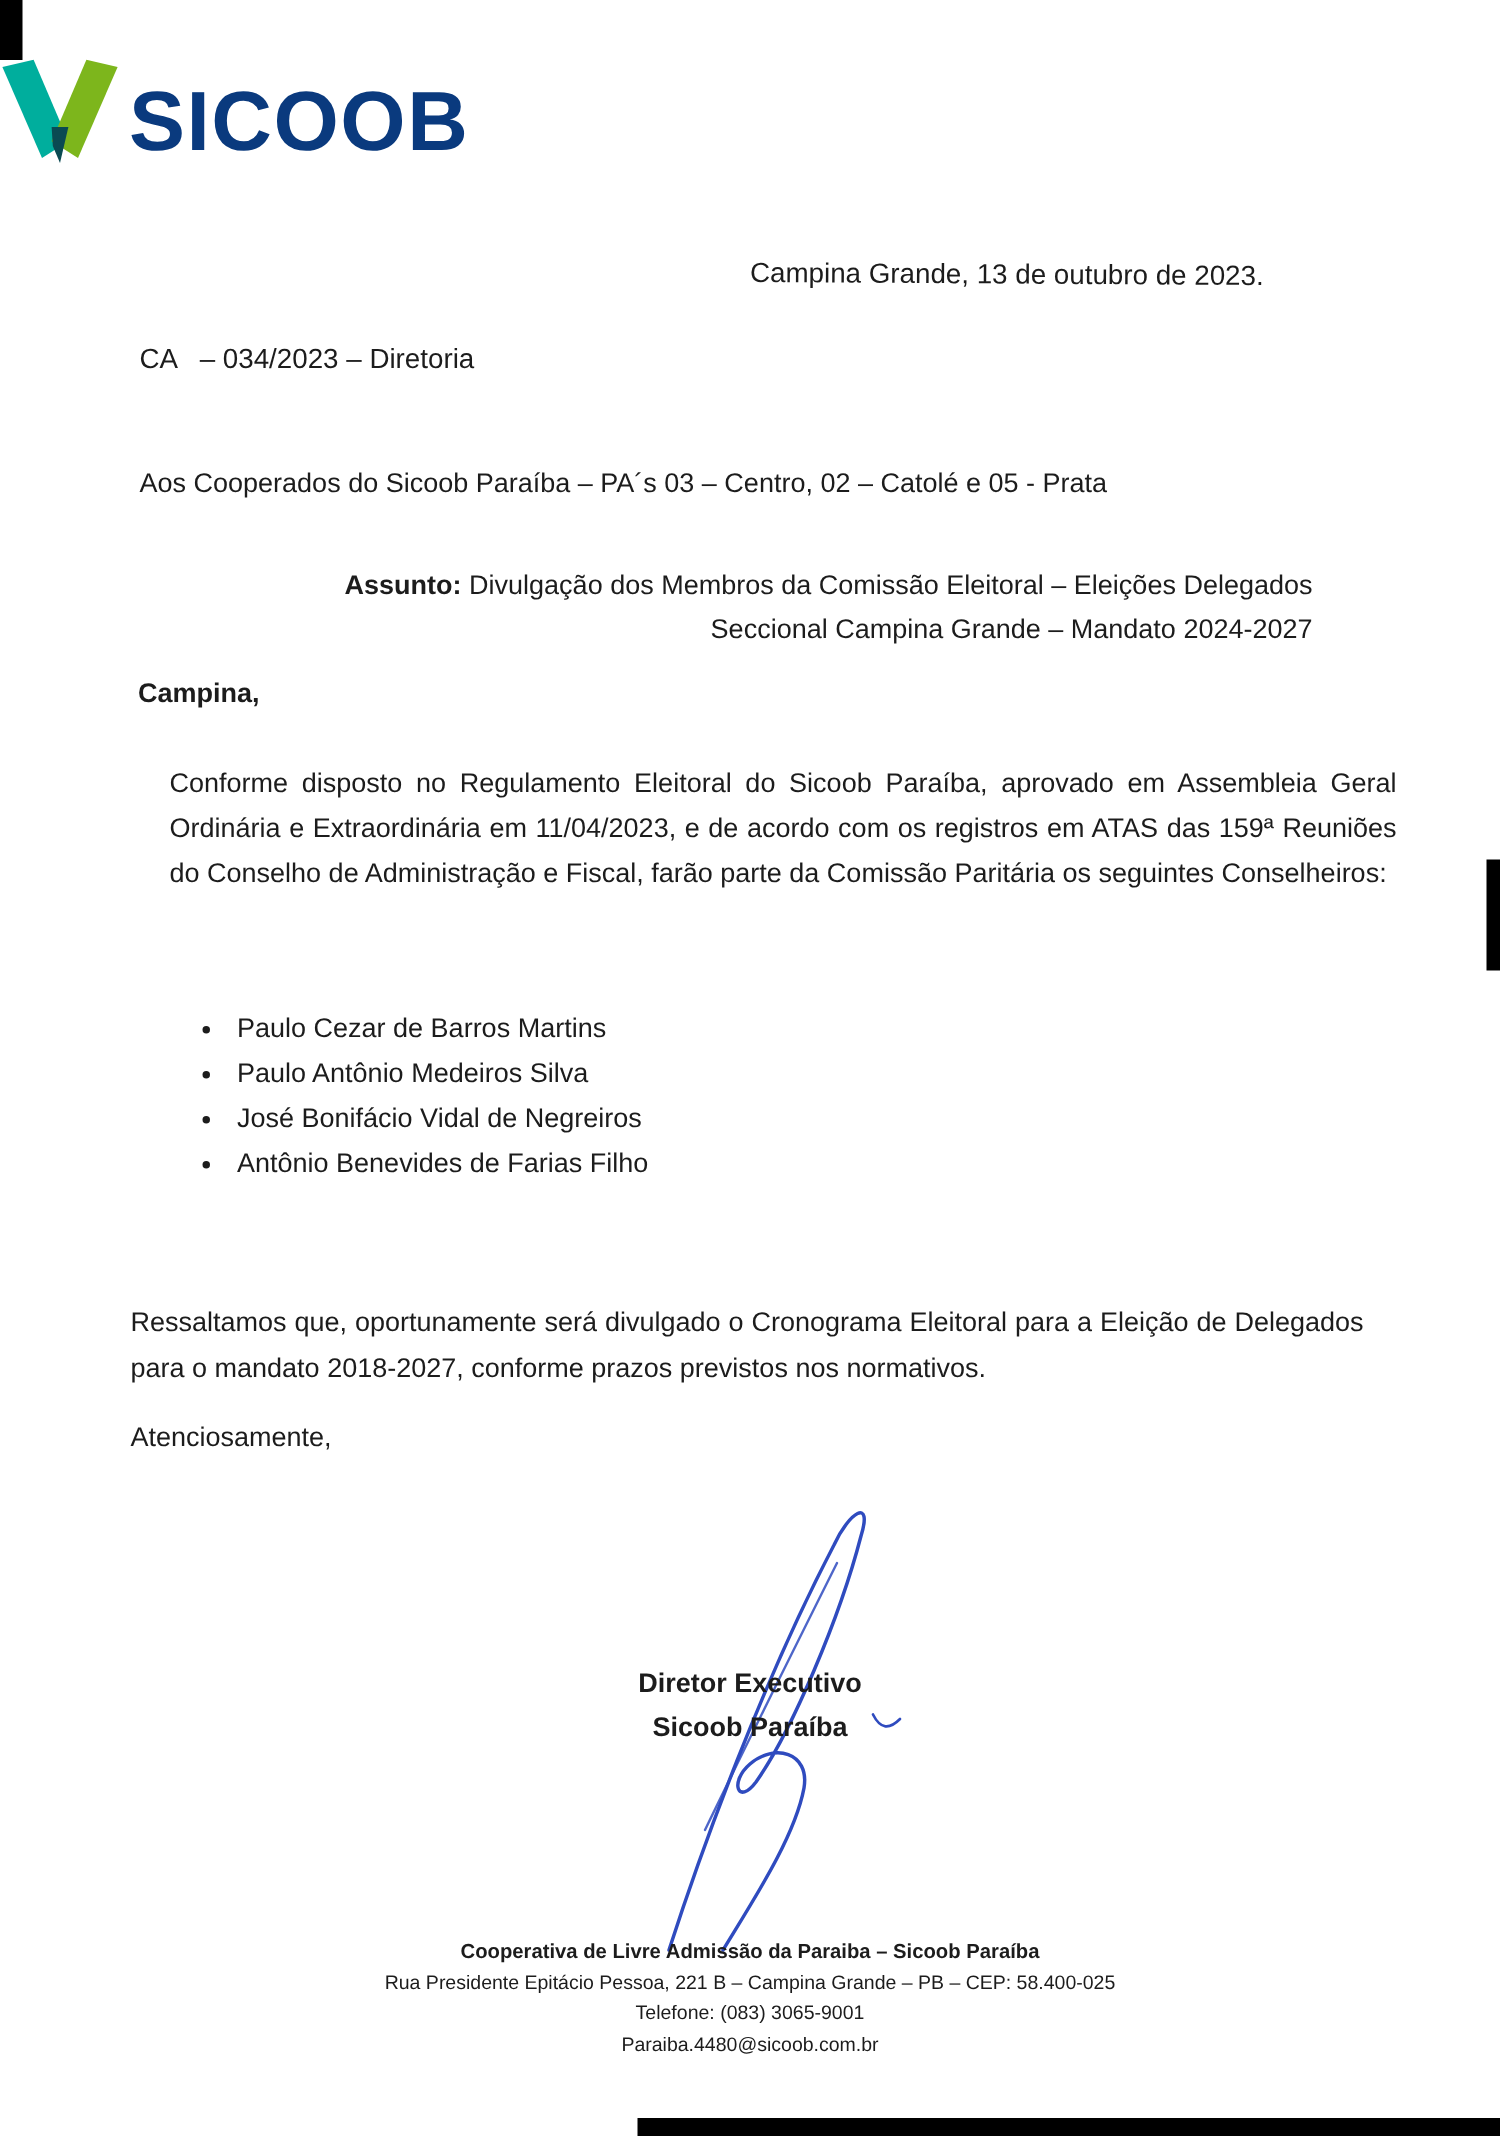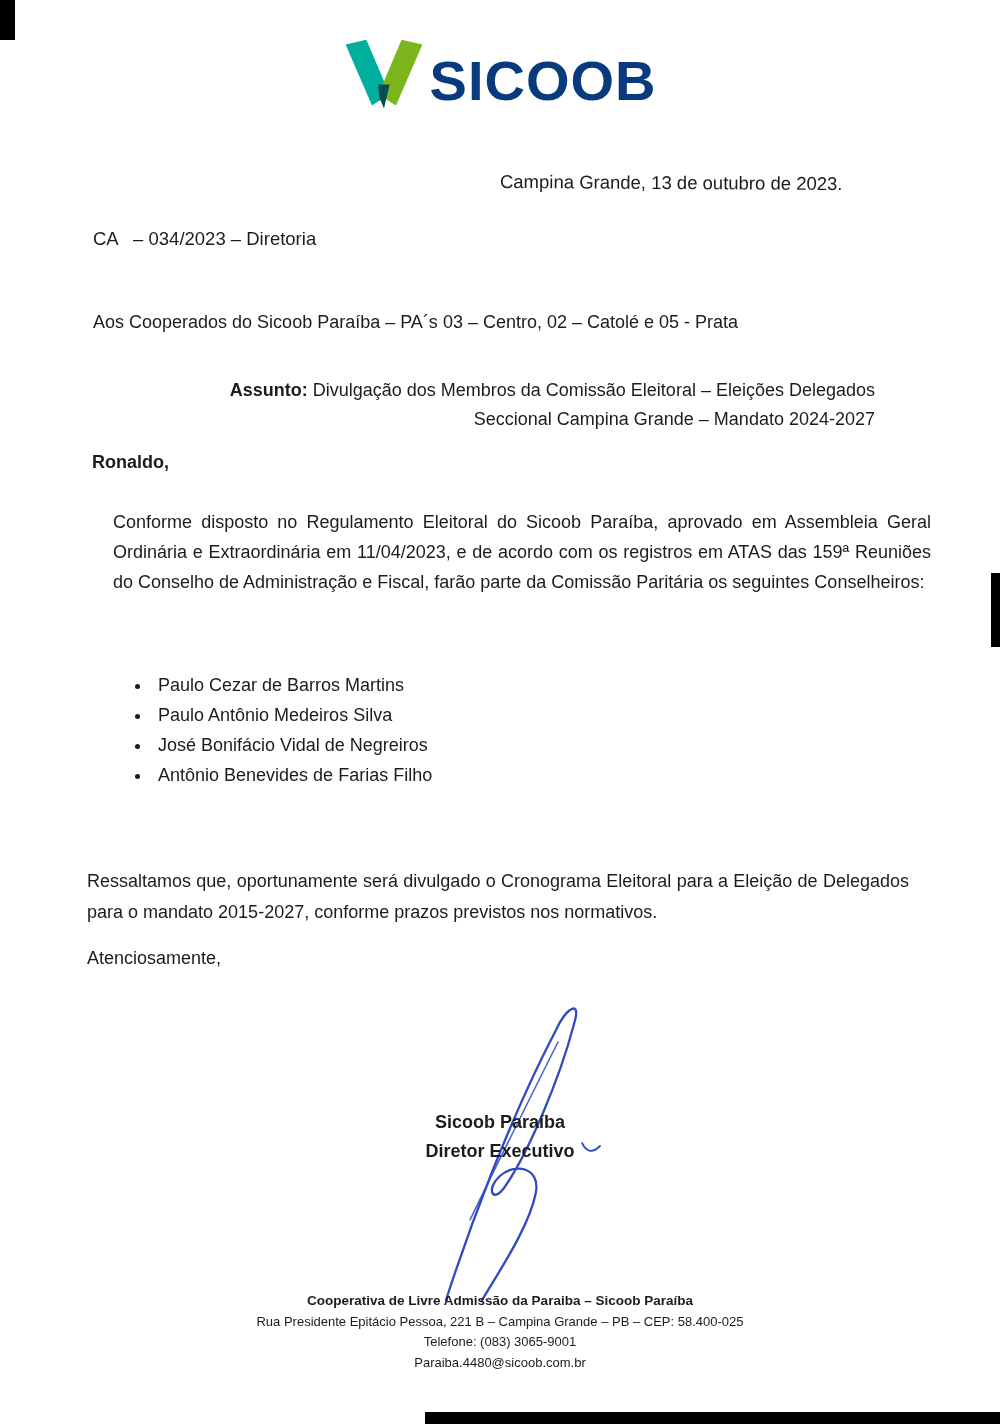--- a/index.html
+++ b/index.html
@@ -9,21 +9,21 @@
     width:1000px; height:1424px;
     margin:0 auto;
     background:#ffffff;
     font-family:"Liberation Sans", sans-serif;
     color:#1c1c1c;
     overflow:hidden;
   }
   .abs { position:absolute; }
 
   
-  .logo-row { top:38px; left:0; width:1000px; display:flex; justify-content:center; align-items:center; gap:6px; }
+  .logo-row { top:38px; left:0; width:1000px; display:flex; align-items:center; gap:6px; }
   .logo-mark { width:80px; height:74px; display:block; }
   .logo-text { font-size:56px; font-weight:bold; letter-spacing:1px; line-height:1; transform:translateY(6px); }
 
   
   .date-line { top:172px; left:500px; font-size:18.5px; transform:rotate(0.35deg); }
   .ref-line { top:228px; left:93px; font-size:18.5px; white-space:pre-wrap; }
   .recipients { top:312px; left:93px; font-size:18px; }
   .subject { top:376px; left:130px; width:745px; text-align:right; font-size:18px; line-height:29px; }
   .salutation { top:452px; left:92px; font-size:18px; font-weight:bold; }
   .body-par { top:507px; left:89px; width:818px; font-size:18px; line-height:30px; text-align:justify;margin-left:24px; }
@@ -65,52 +65,52 @@
 
   <div class="abs date-line">Campina Grande, 13 de outubro de 2023.</div>
   <div class="abs ref-line">CA   – 034/2023 – Diretoria</div>
   <div class="abs recipients">Aos Cooperados do Sicoob Paraíba – PA´s 03 – Centro, 02 – Catolé e 05 - Prata</div>
 
   <div class="abs subject">
     <div><b>Assunto:</b><span> Divulgação dos Membros da Comissão Eleitoral – Eleições Delegados</span></div>
     <div>Seccional Campina Grande – Mandato  2024-2027</div>
   </div>
 
-  <div class="abs salutation">Ronaldo,</div>
+  <div class="abs salutation">Campina,</div>
 
   <div class="abs body-par">Conforme disposto no Regulamento Eleitoral do Sicoob Paraíba, aprovado em Assembleia Geral Ordinária e Extraordinária em 11/04/2023, e de acordo com os registros em ATAS das 159ª Reuniões do Conselho de Administração e Fiscal, farão parte da Comissão Paritária os seguintes Conselheiros:</div>
 
   <ul class="abs members">
       <li>Paulo Cezar de Barros Martins</li>
       <li>Paulo Antônio Medeiros Silva</li>
       <li>José Bonifácio Vidal de Negreiros</li>
       <li>Antônio Benevides de Farias Filho</li>
     </ul>
 
-  <div class="abs closing-par">Ressaltamos que, oportunamente será divulgado o Cronograma Eleitoral para a Eleição de Delegados para o mandato 2015-2027, conforme prazos previstos nos normativos.</div>
+  <div class="abs closing-par">Ressaltamos que, oportunamente será divulgado o Cronograma Eleitoral para a Eleição de Delegados para o mandato 2018-2027, conforme prazos previstos nos normativos.</div>
 
   <div class="abs regards">Atenciosamente,</div>
 
   <svg class="abs sig-svg" viewBox="0 0 220 322" fill="none">
     <path d="M 38 318
              C 60 250, 100 140, 148 48
              C 158 26, 174 16, 166 42
              C 152 96, 120 172, 96 206
              C 84 222, 78 206, 92 194
              C 108 180, 132 186, 128 210
              C 122 242, 96 282, 74 318" stroke="#2f4bbf" stroke-width="2.3" stroke-linecap="round"></path>
     <path d="M 150 60 C 120 120, 90 180, 62 238" stroke="#2f4bbf" stroke-width="1.6" stroke-linecap="round" opacity="0.85"></path>
   </svg>
   <svg class="abs sig-tick" viewBox="0 0 22 18" fill="none">
     <path d="M2 3 C7 13, 13 13, 20 6" stroke="#2f4bbf" stroke-width="1.8" stroke-linecap="round"></path>
   </svg>
 
   <div class="abs signer">
+    <div class="bold">Diretor Executivo</div>
     <div class="bold">Sicoob Paraíba</div>
-    <div class="bold">Diretor Executivo</div>
   </div>
 
   <div class="abs footer">
     <div class="f1">Cooperativa de Livre Admissão da Paraiba – Sicoob Paraíba</div>
     <div class="f2">Rua Presidente Epitácio Pessoa, 221 B – Campina Grande – PB – CEP: 58.400-025</div>
     <div class="f2">Telefone: (083) 3065-9001</div>
     <div class="f2">Paraiba.4480@sicoob.com.br</div>
   </div>
 
   <div class="abs artifact art-corner"></div>

